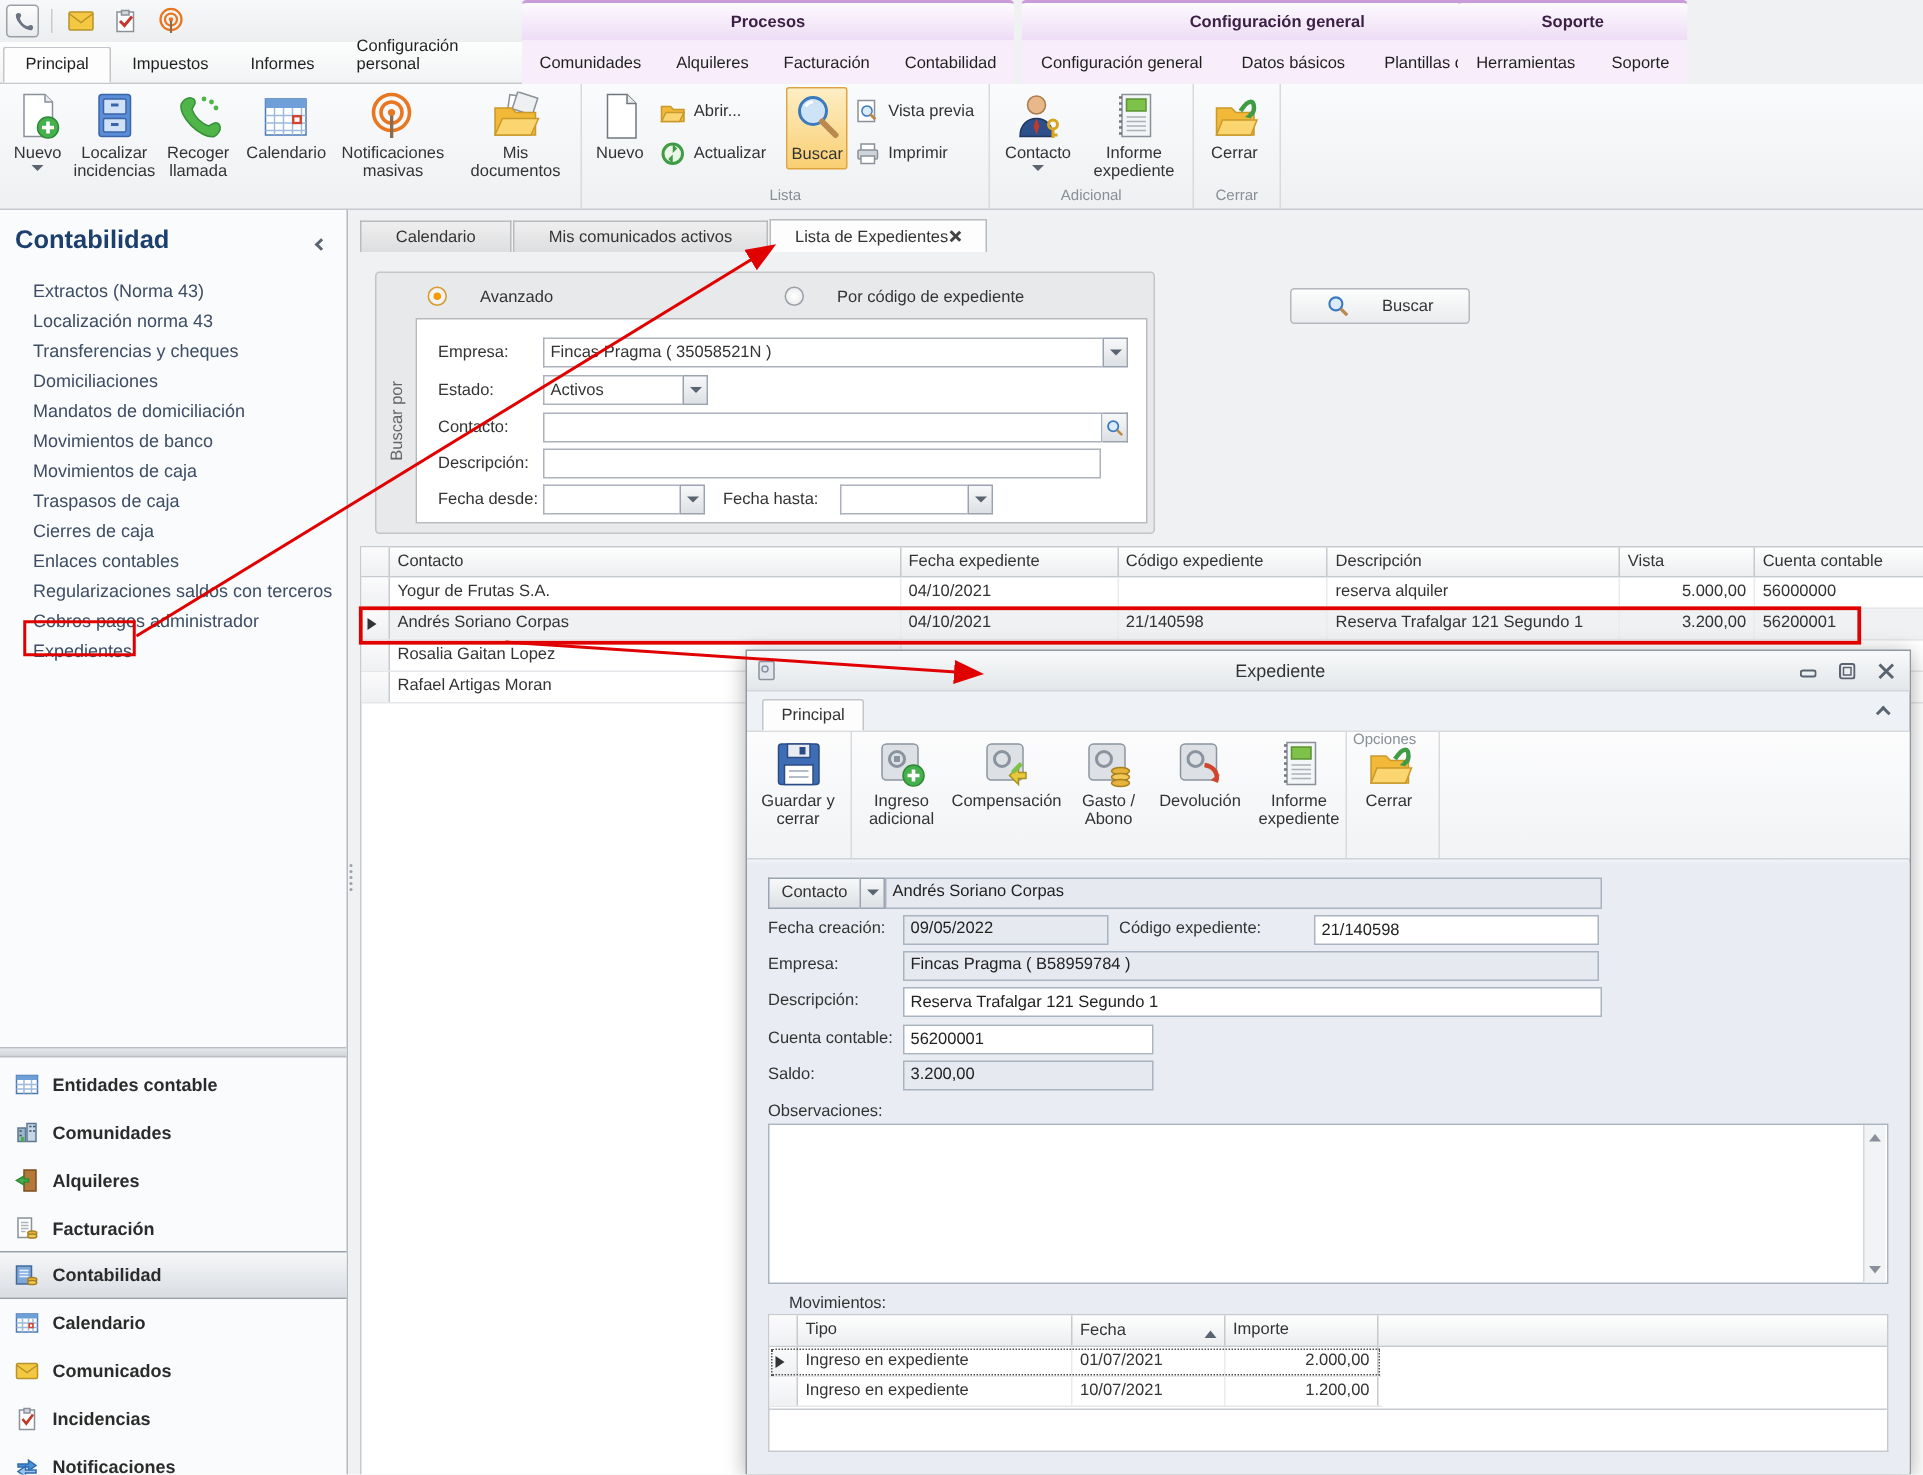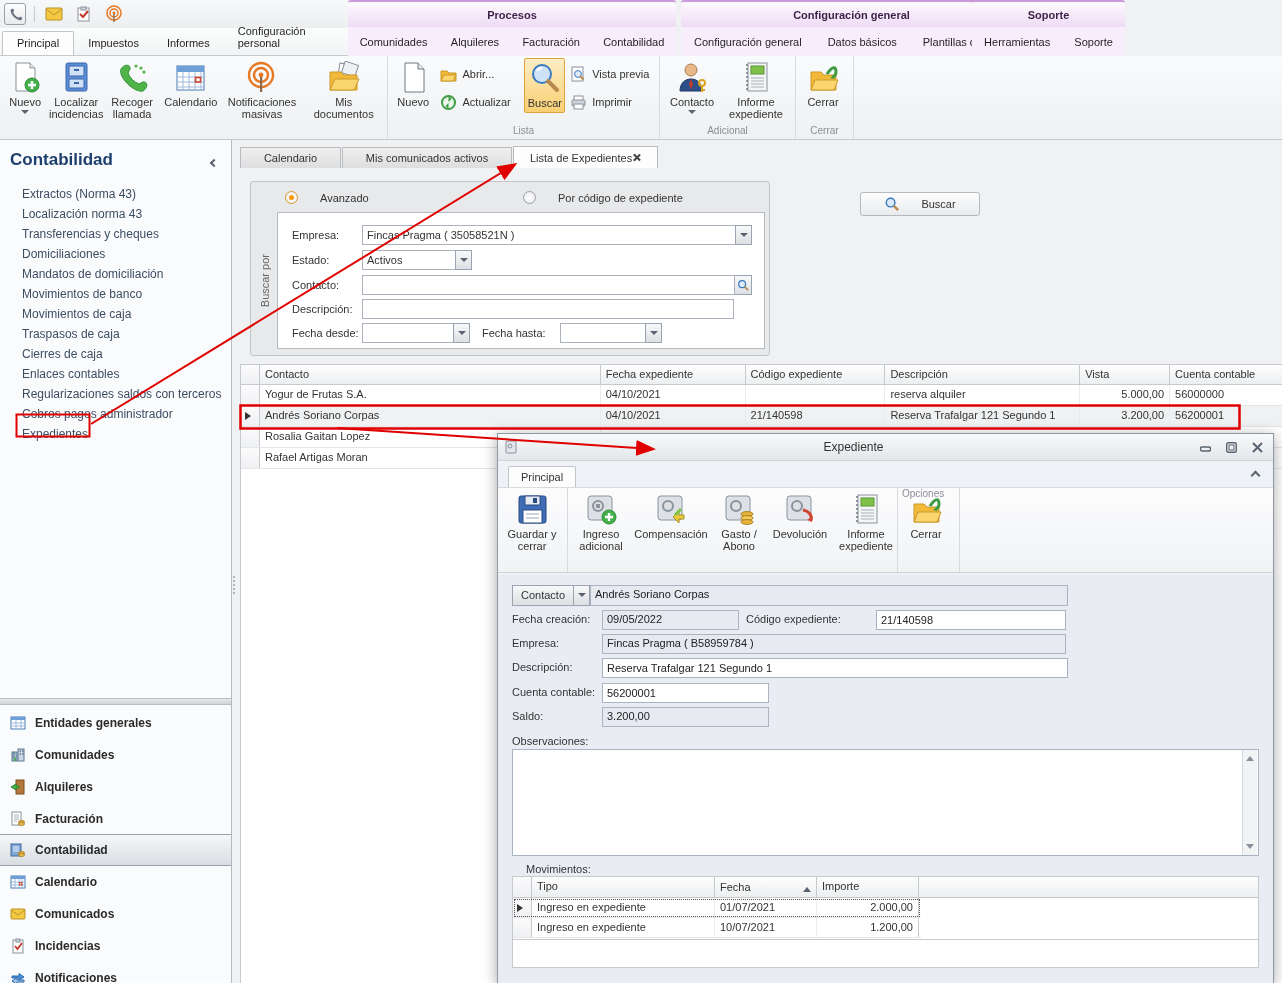--- a/index.html
+++ b/index.html
@@ -343,21 +343,21 @@
   <div class="sbitem" style="top:244px">Regularizaciones saldos con terceros</div>
   <div class="sbitem" style="top:264px">Cobros pagos administrador</div>
   <div class="sbitem" style="top:284px">Expedientes</div>
   <div class="splitbar"></div>
   <div class="navitem" style="top:567px">
     <span class="ic16"><svg viewBox="0 0 16 16" width="16" height="16">
           <rect x="1" y="2" width="14" height="12" fill="#fff" stroke="#4a7ab5"></rect>
           <rect x="1" y="2" width="14" height="3" fill="#6f9fd8"></rect>
           <path d="M1 8h14M1 11h14M6 5v9M11 5v9" stroke="#9db9dd"></path>
         </svg></span>
-    <span>Entidades generales</span>
+    <span>Entidades contable</span>
   </div>
   <div class="navitem" style="top:599px">
     <span class="ic16"><svg viewBox="0 0 16 16" width="16" height="16">
           <rect x="2" y="5" width="5" height="9" fill="#9fb6c9" stroke="#5c7792"></rect>
           <rect x="8" y="2" width="6" height="12" fill="#c7d6e3" stroke="#5c7792"></rect>
           <path d="M9.5 4h1.5M12 4h1.5M9.5 7h1.5M12 7h1.5M3 7h1.5M3 10h1.5" stroke="#35506b"></path>
           <rect x="4" y="11" width="2" height="3" fill="#47b04b"></rect>
         </svg></span>
     <span>Comunidades</span>
   </div>

